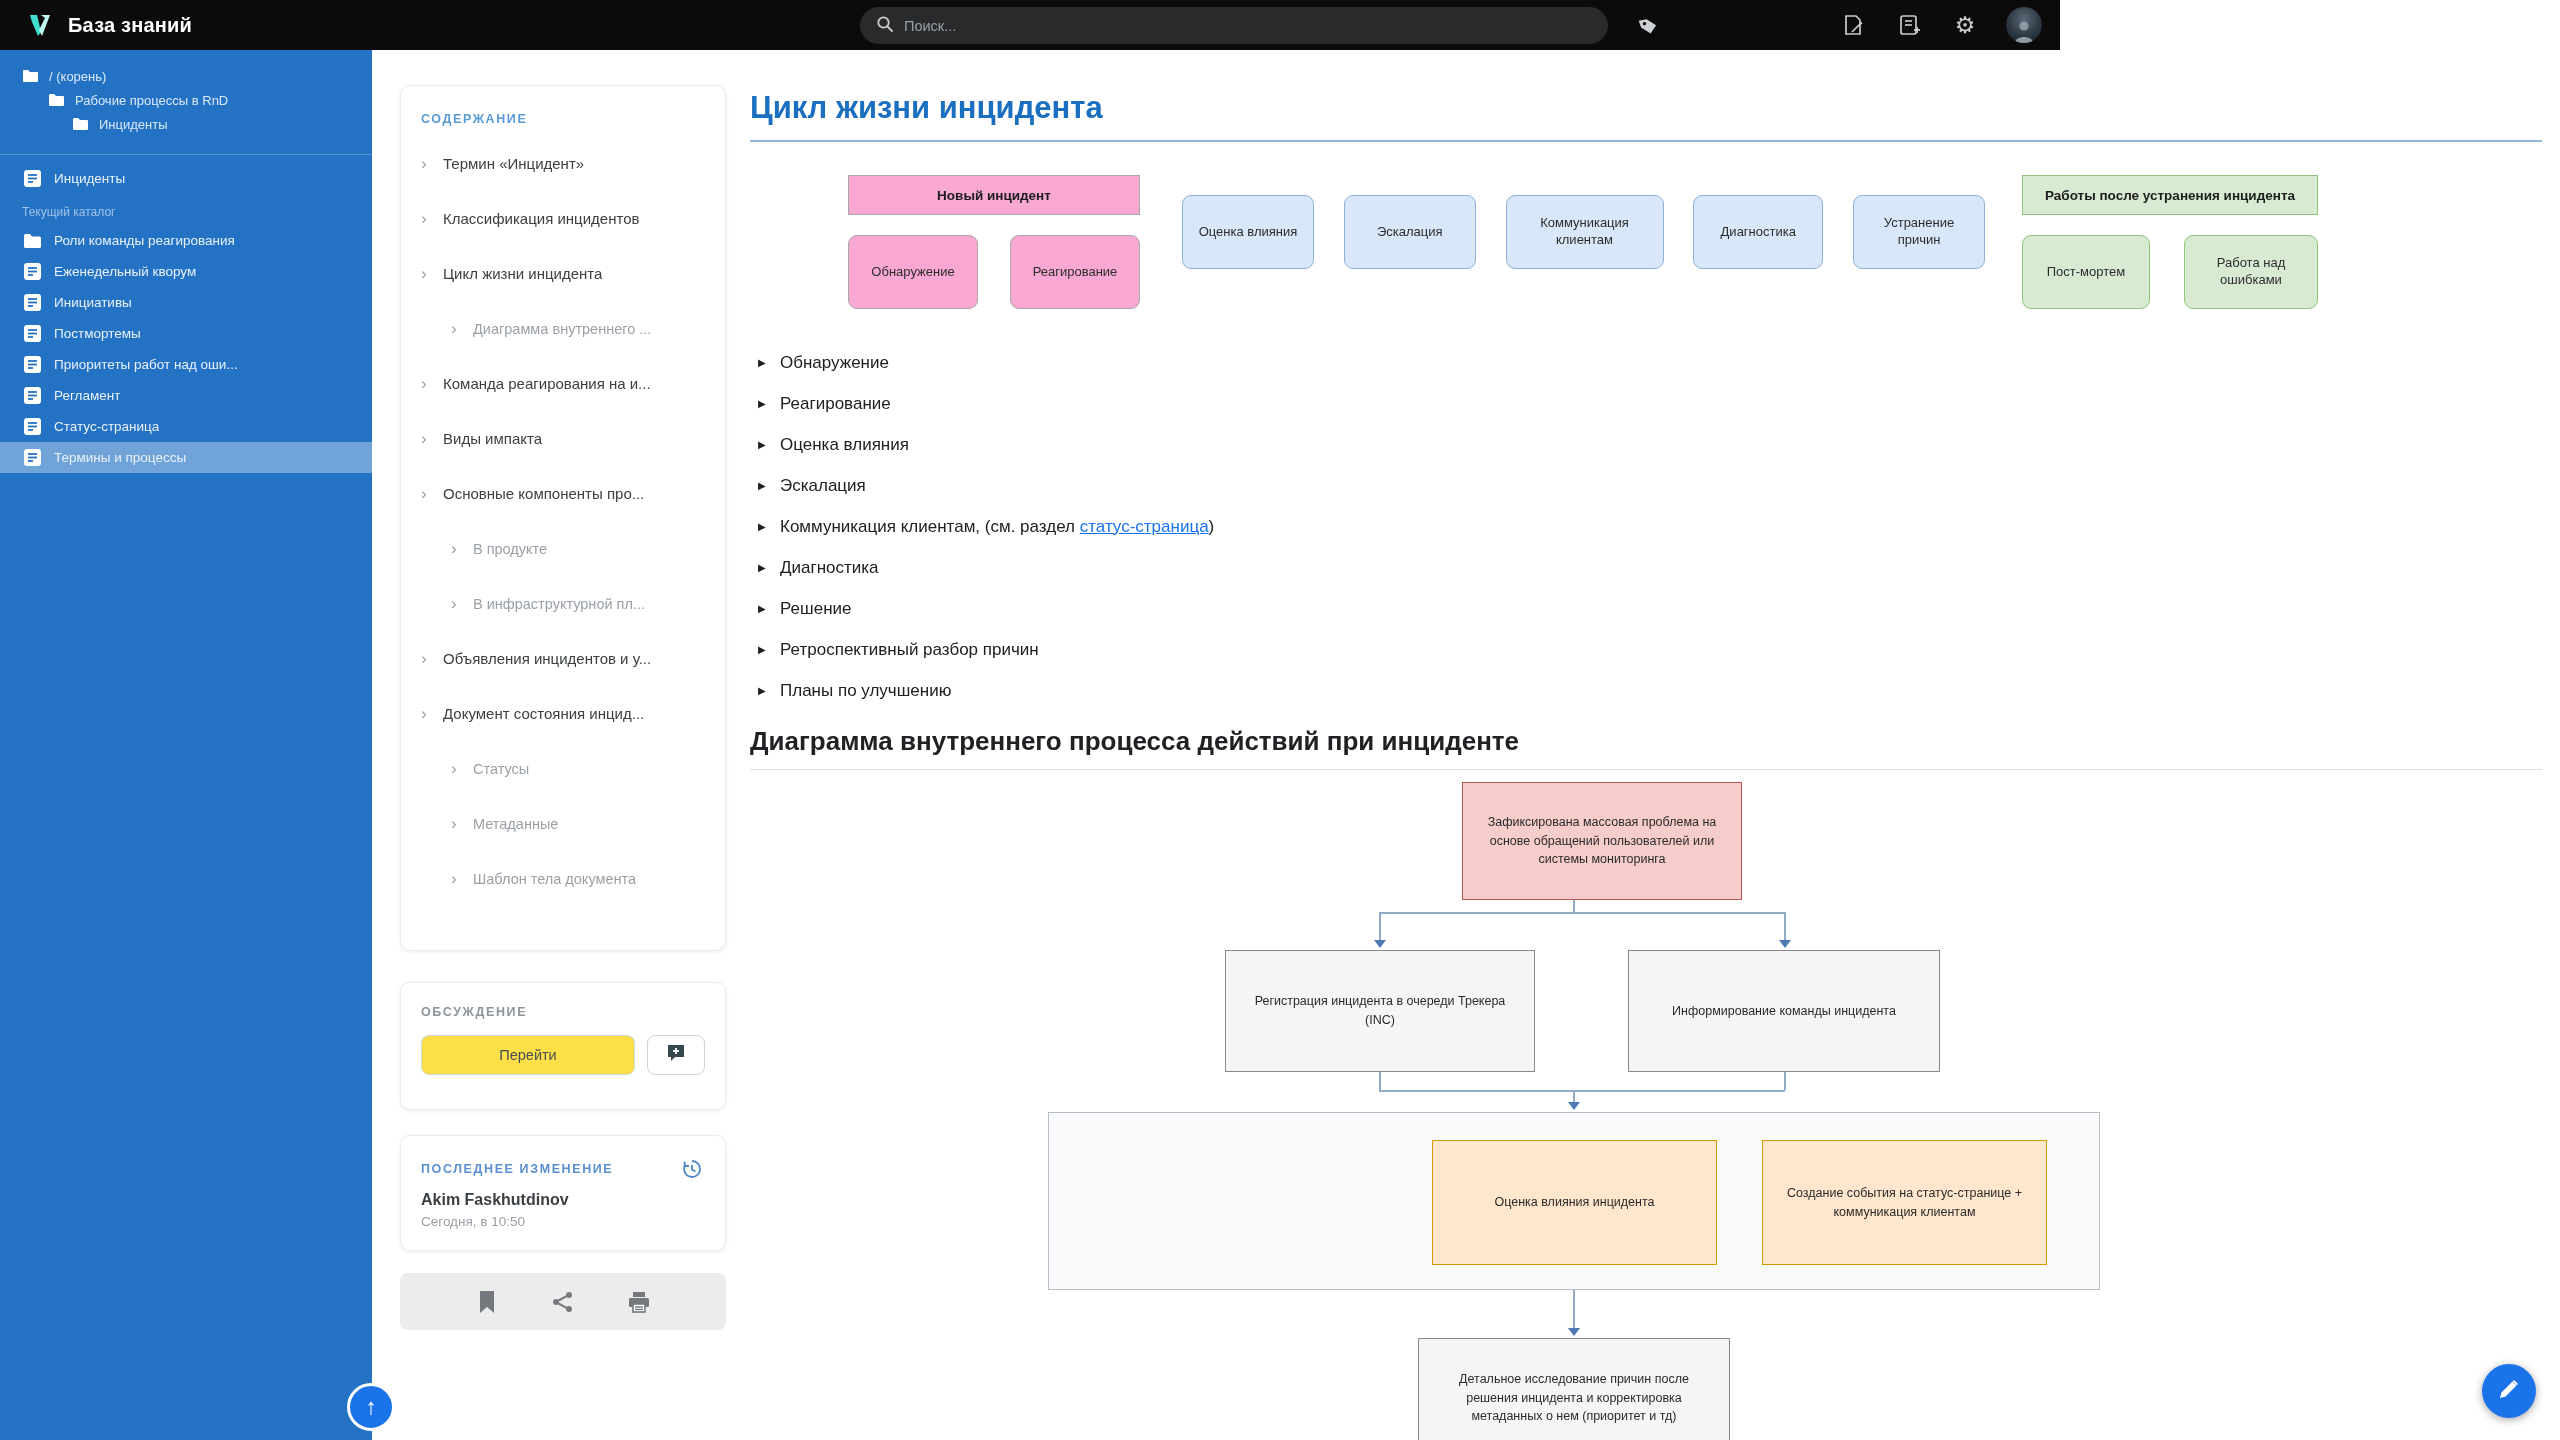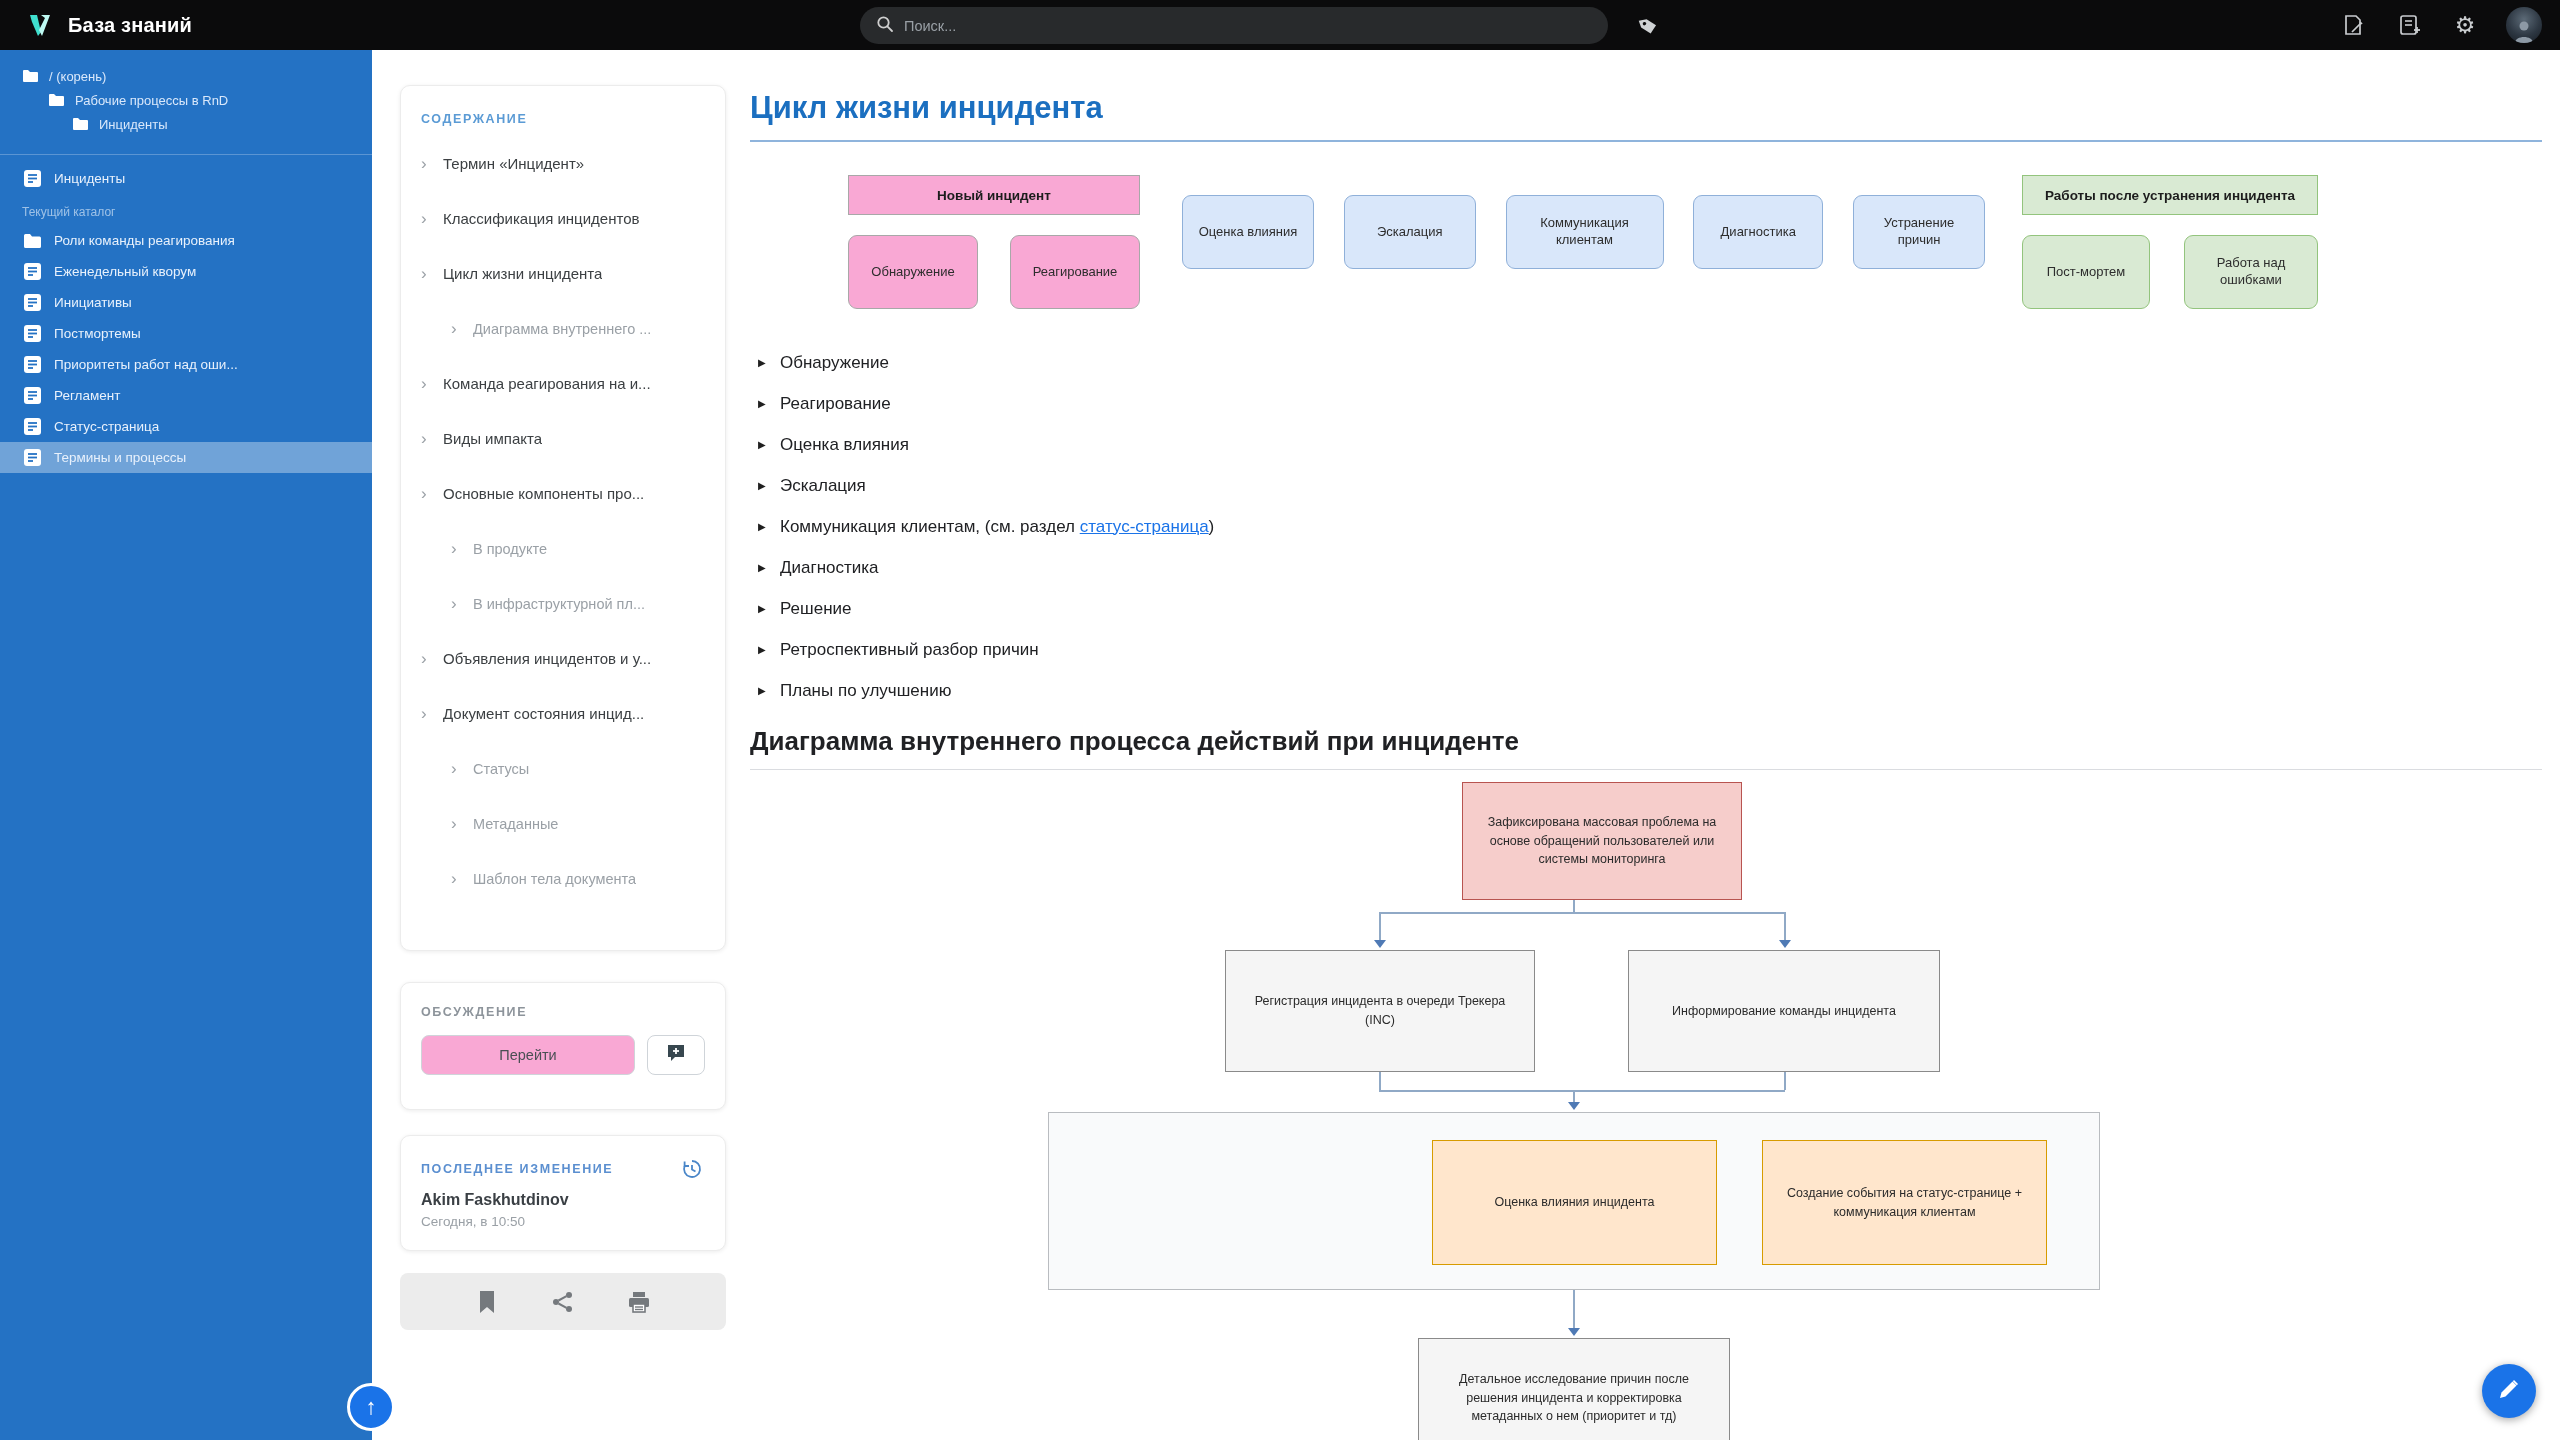--- a/index.html
+++ b/index.html
@@ -1,21 +1,21 @@
 <!DOCTYPE html>
 <html><head>
 <meta charset="utf-8">
 <style>
   * { margin:0; padding:0; box-sizing:border-box; }
   html,body { width:2560px; height:1440px; }
   body { font-family:"Liberation Sans", sans-serif; background:#fff; overflow:hidden; }
   #app { position:relative; width:2560px; height:1440px; overflow:hidden; background:#fff; }
 
   
-  .topbar { position:absolute; left:0; top:0; width:2560px; height:50px; background:#0b0b0c; display:flex; align-items:center; z-index:50; }
+  .topbar { position:absolute; left:0; top:0; width:2060px; height:50px; background:#0b0b0c; display:flex; align-items:center; z-index:50; }
   .logo { margin-left:26px; width:28px; height:28px; display:flex; align-items:center; justify-content:center; }
   .app-title { color:#fff; font-size:20px; font-weight:bold; margin-left:14px; letter-spacing:.2px; }
   .searchbox { position:absolute; left:860px; top:7px; width:748px; height:37px; background:#282a2c; border-radius:19px; display:flex; align-items:center; padding:0 16px; }
   .searchbox input { background:transparent; border:none; outline:none; color:#d7d7d7; font-size:14.5px; margin-left:10px; width:640px; font-family:"Liberation Sans", sans-serif; }
   .searchbox input::placeholder { color:#9aa0a6; }
   .tagbtn { position:absolute; left:1634px; top:12px; width:28px; height:28px; display:flex; align-items:center; justify-content:center; cursor:pointer; }
   .tb-actions { position:absolute; right:18px; top:0; height:50px; display:flex; align-items:center; gap:26px; }
   .tb-icon { width:30px; height:30px; display:flex; align-items:center; justify-content:center; cursor:pointer; }
   .avatar { width:36px; height:36px; border-radius:50%; background:radial-gradient(circle at 50% 35%, #5c6a77 0%, #2d3742 55%, #171d24 100%); overflow:hidden; display:flex; align-items:flex-end; justify-content:center; cursor:pointer; }
 
@@ -39,21 +39,21 @@
   .mini-header { font-size:12.5px; font-weight:bold; letter-spacing:1.6px; color:#5b9bd5; }
   .toc-list { margin-top:10px; }
   .toc-item { display:flex; align-items:center; height:55px; cursor:pointer; color:#3c4043; font-size:15px; }
   .toc-item .chev { color:#9aa0a6; font-size:17px; width:22px; flex:0 0 22px; cursor:pointer; }
   .toc-item.lv2 { padding-left:30px; color:#9aa0a6; font-size:14.5px; }
   .toc-item .tlabel { white-space:nowrap; overflow:hidden; text-overflow:ellipsis; }
 
   .disc-card { top:982px; height:128px; padding:22px 20px; }
   .disc-card .mini-header { color:#8d949b; }
   .disc-row { margin-top:16px; display:flex; gap:12px; }
-  .btn-outline { flex:1; height:40px; border:1px solid #cfd4d9; border-radius:8px; background:#f9a8d4; color:#4a4f54; font-size:14.5px; display:flex; align-items:center; justify-content:center; cursor:pointer; }
+  .btn-outline { flex:1; height:40px; border:1px solid #cfd4d9; border-radius:8px; background:#fde047; color:#4a4f54; font-size:14.5px; display:flex; align-items:center; justify-content:center; cursor:pointer; }
   .btn-sq { width:58px; height:40px; border:1px solid #cfd4d9; border-radius:8px; background:#fff; display:flex; align-items:center; justify-content:center; cursor:pointer; }
 
   .last-card { top:1135px; height:116px; padding:20px 20px; }
   .last-head { display:flex; align-items:center; justify-content:space-between; }
   .last-author { margin-top:9px; font-size:16px; font-weight:bold; color:#3a3f44; }
   .last-time { margin-top:5px; font-size:13.5px; color:#9aa0a6; }
   .hist-btn { width:26px; height:26px; display:flex; align-items:center; justify-content:center; cursor:pointer; }
 
   .ltoolbar { position:absolute; left:400px; top:1273px; width:326px; height:57px; background:#ececec; border-radius:8px; display:flex; align-items:center; justify-content:center; gap:50px; }
   .ltb-icon { width:26px; height:26px; display:flex; align-items:center; justify-content:center; cursor:pointer; }

